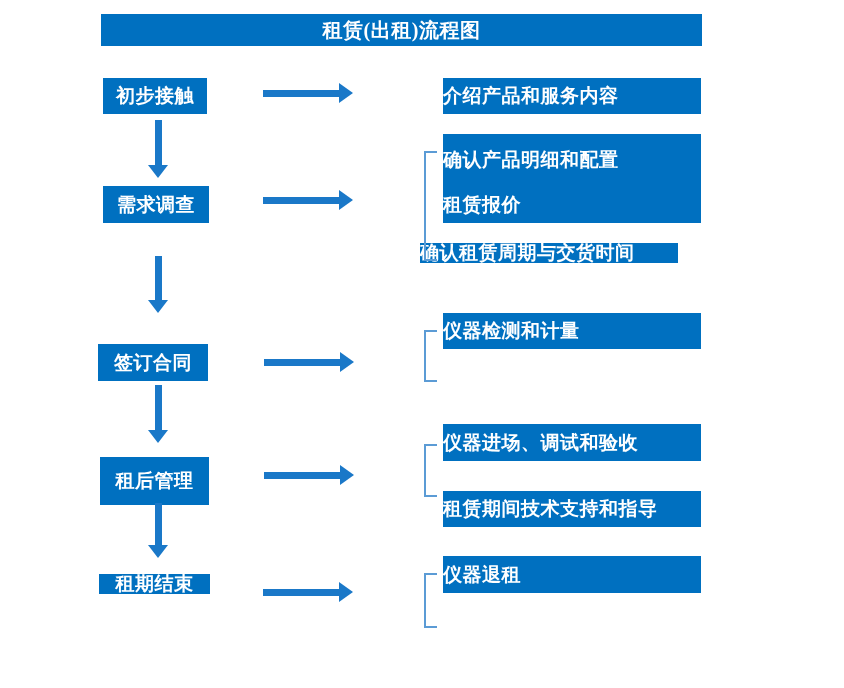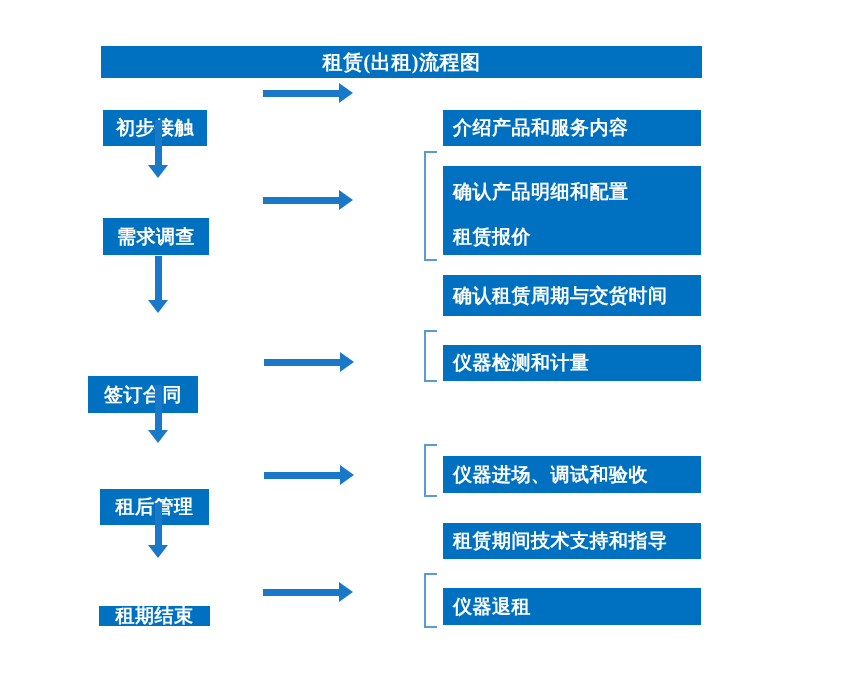--- a/index.html
+++ b/index.html
@@ -19,33 +19,31 @@
   }
   .bar{
     position:absolute;
     background:var(--box);
     color:var(--text);
     font-weight:bold;
     display:flex;
     align-items:center;
     letter-spacing:0.5px;
     box-sizing:border-box;
-    margin-top:32px;
   }
   .title{
     justify-content:center;
     font-size:20px;
   }
   .step{
     justify-content:center;
     font-size:19px;
   }
   .out{
     justify-content:flex-start;
-    padding-left:10px;
     font-size:19px;
     width:258px;
   }
   .vshaft{position:absolute;width:7px;background:var(--arrow);}
   .vhead{position:absolute;width:0;height:0;
     border-left:10px solid transparent;
     border-right:10px solid transparent;
     border-top:13px solid var(--arrow);}
   .hshaft{position:absolute;height:7px;background:var(--arrow);}
   .hhead{position:absolute;width:0;height:0;
@@ -63,29 +61,29 @@
 </style>
 </head>
 <body>
 
 <div class="canvas">
 
   <div class="bar title" style="left:101px;top:14px;width:601px;height:32px">租赁(出租)流程图</div>
 
   <div class="bar step" style="left:103px;top:78px;width:104px;height:36px">初步接触</div>
   <div class="bar step" style="left:103px;top:186px;width:106px;height:37px">需求调查</div>
-  <div class="bar step" style="left:88px;top:344px;width:110px;height:37px">签订合同</div>
-  <div class="bar step" style="left:100px;top:457px;width:109px;height:36px">租后管理</div>
+  <div class="bar step" style="left:98px;top:344px;width:110px;height:37px">签订合同</div>
+  <div class="bar step" style="left:100px;top:457px;width:109px;height:48px">租后管理</div>
   <div class="bar step" style="left:99px;top:574px;width:111px;height:20px">租期结束</div>
 
   <div class="bar out" style="left:443px;top:78px;height:36px">介绍产品和服务内容</div>
 
   <div class="bar out" style="left:443px;top:134px;height:52px">确认产品明细和配置</div>
   <div class="bar out" style="left:443px;top:186px;height:37px">租赁报价</div>
-  <div class="bar out" style="left:443px;top:243px;height:41px">确认租赁周期与交货时间</div>
+  <div class="bar out" style="left:420px;top:243px;height:20px">确认租赁周期与交货时间</div>
 
   <div class="bar out" style="left:443px;top:313px;height:36px">仪器检测和计量</div>
 
   <div class="bar out" style="left:443px;top:424px;height:37px">仪器进场、调试和验收</div>
   <div class="bar out" style="left:443px;top:491px;height:36px">租赁期间技术支持和指导</div>
 
   <div class="bar out" style="left:443px;top:556px;height:37px">仪器退租</div>
 
   <div>
     <div class="vshaft" style="left:155px;top:120px;height:45px"></div>

